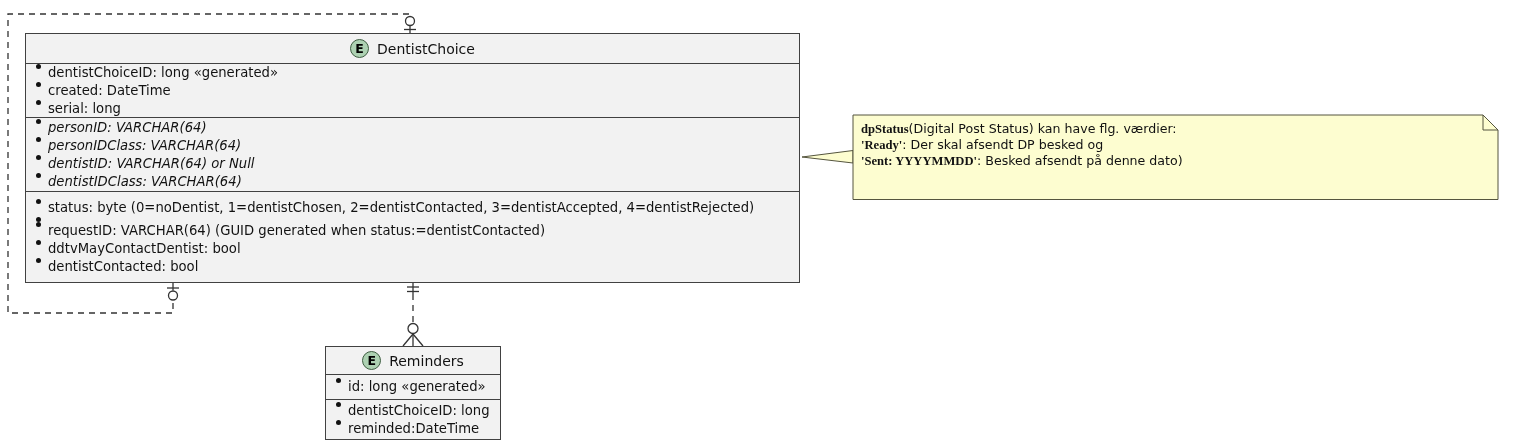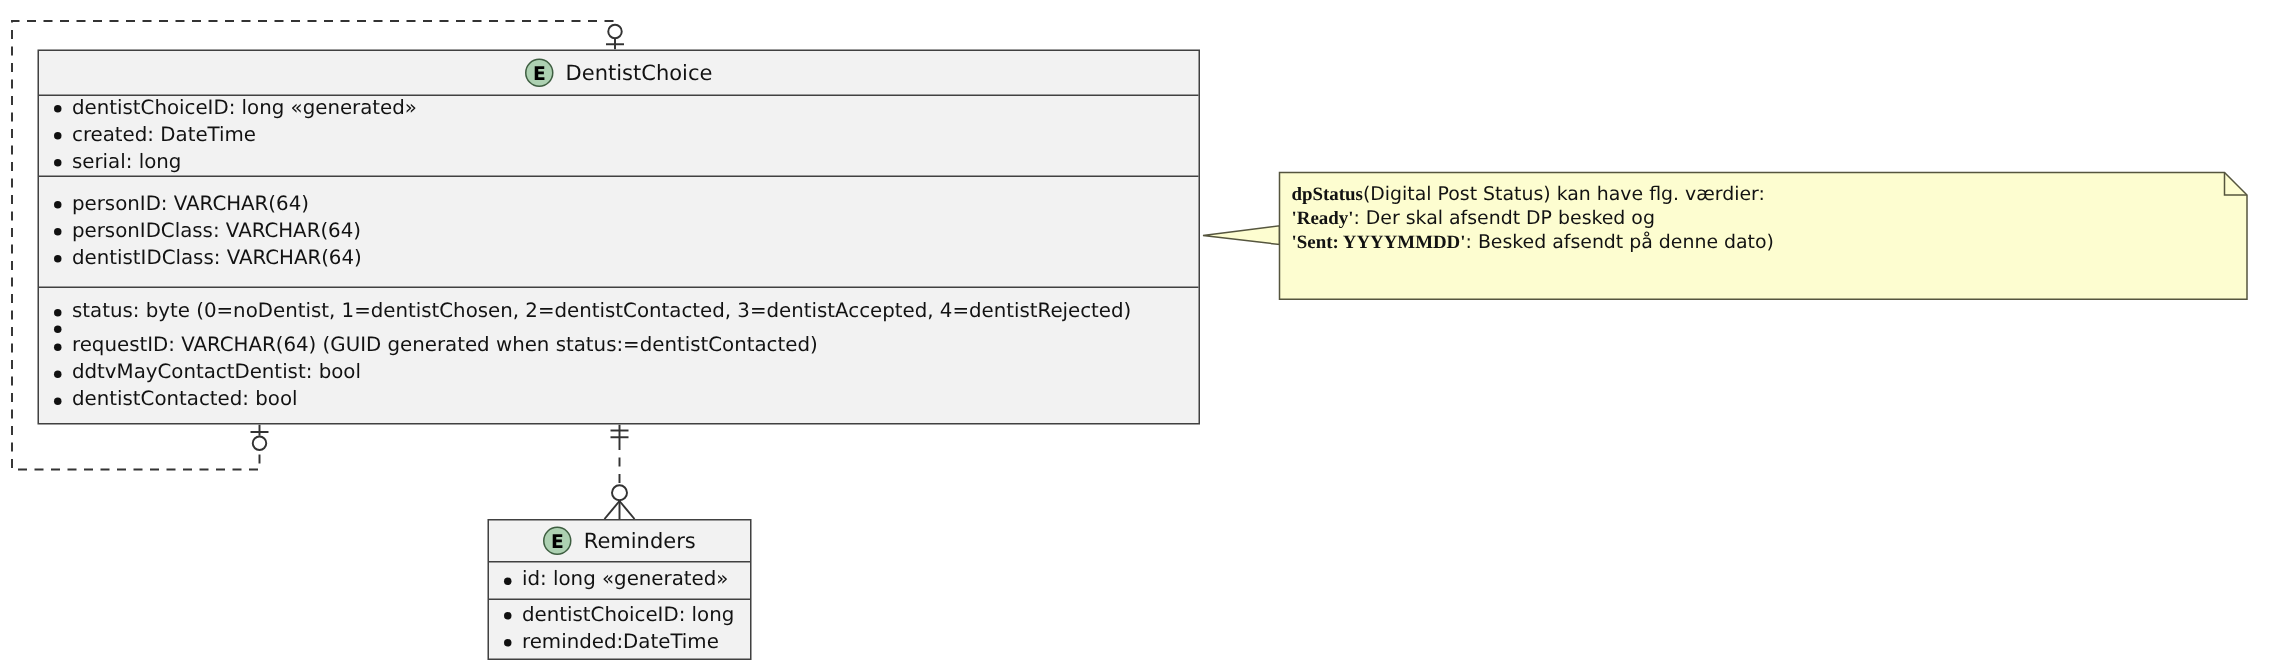--- a/index.html
+++ b/index.html
@@ -47,34 +47,34 @@
   .comp{
     box-sizing:border-box;
     display:flex;flex-direction:column;justify-content:center;
     padding:0 8px;
     border-top:1px solid var(--entity_border,#3f3f3f);
     flex-shrink:0;
     overflow:hidden;
   }
   .comp.first{border-top:none;}
   .row{
-    display:flex;align-items:center;
+    display:flex;align-items:flex-start;
     line-height:18px;font-size:13.2px;
     white-space:nowrap;
   }
   .row .bullet{
     width:5px;height:5px;border-radius:50%;
     background:#111;
     margin:0 7px 0 2px;
     flex-shrink:0;
   }
   #entity-dentistchoice{left:25px;top:33px;width:775px;height:250px;}
   #entity-dentistchoice .e-header{height:30px;}
   #dc-comp1{height:53px;}
-  #dc-comp2{height:74px;}
+  #dc-comp2{height:74px;font-style:italic;}
   #dc-comp3{height:92px;}
   #entity-reminders{left:325px;top:346px;width:176px;height:94px;}
   #entity-reminders .e-header{height:28px;}
   #rem-comp1{height:24px;}
   #rem-comp2{height:40px;}
   
   .note-text{
     position:absolute;left:861px;top:121px;width:640px;
     z-index:3;
     font-size:12.6px;line-height:16px;
@@ -153,20 +153,24 @@
       <div class="row">
           <span class="bullet"></span>
           <span>personID: VARCHAR(64)</span>
         </div>
       <div class="row">
           <span class="bullet"></span>
           <span>personIDClass: VARCHAR(64)</span>
         </div>
       <div class="row">
           <span class="bullet"></span>
+          <span>dentistID: VARCHAR(64) or Null</span>
+        </div>
+      <div class="row">
+          <span class="bullet"></span>
           <span>dentistIDClass: VARCHAR(64)</span>
         </div>
     </div>
     <div class="comp" id="dc-comp3">
       <div class="row">
           <span class="bullet"></span>
           <span>status: byte (0=noDentist, 1=dentistChosen, 2=dentistContacted, 3=dentistAccepted, 4=dentistRejected)</span>
         </div>
       <div class="row">
           <span class="bullet"></span>

